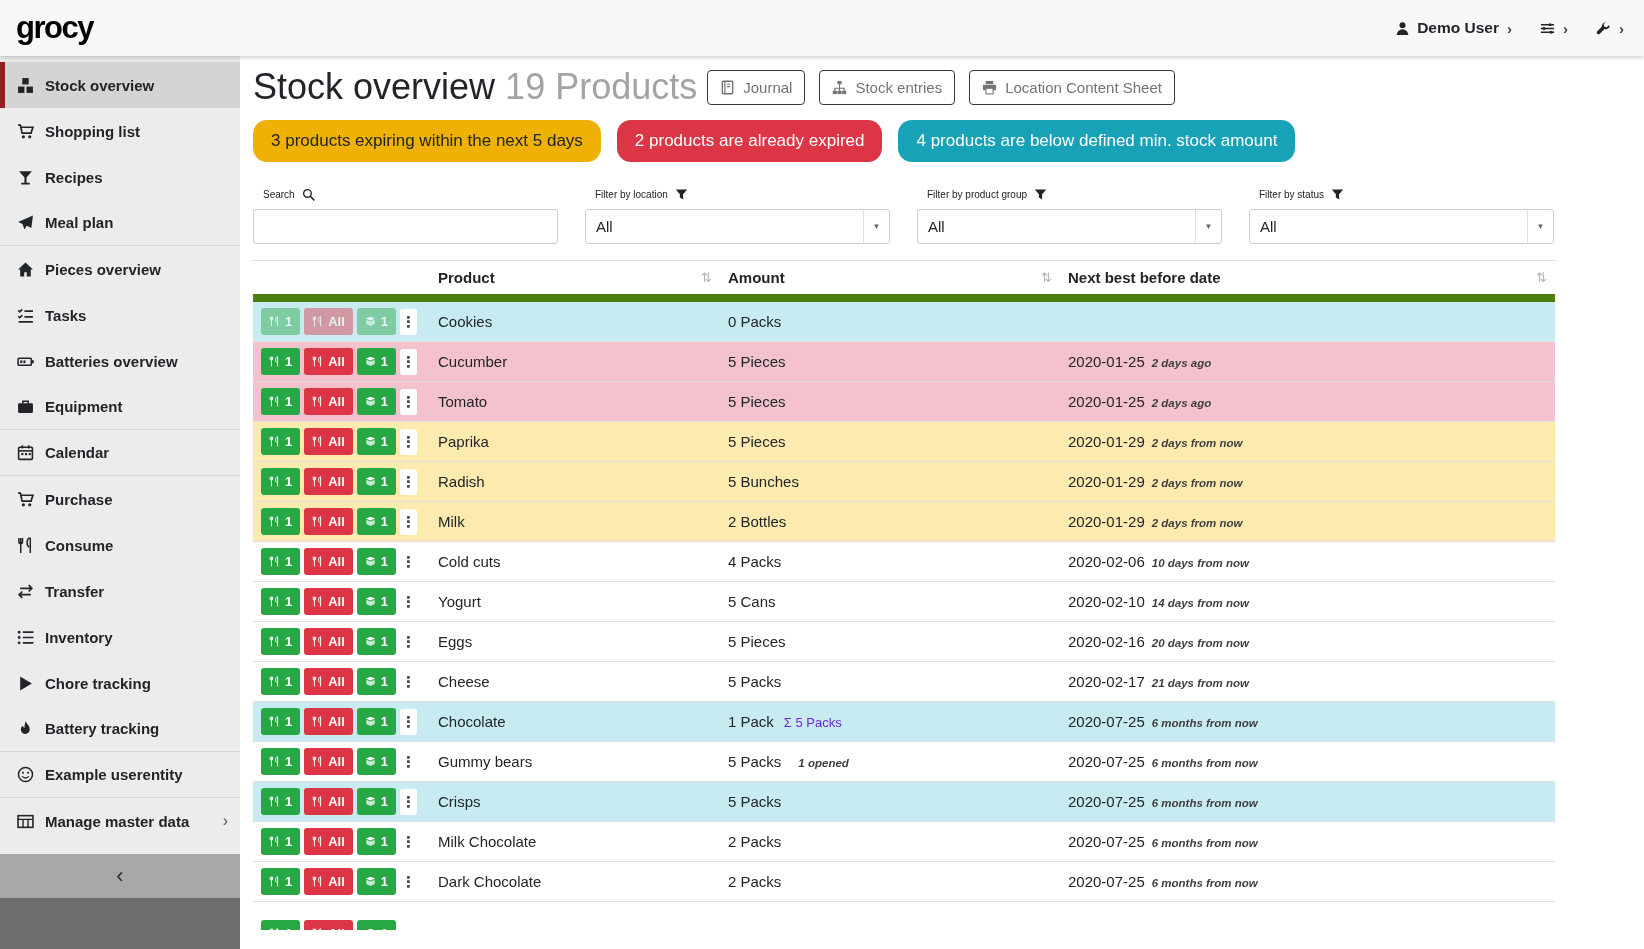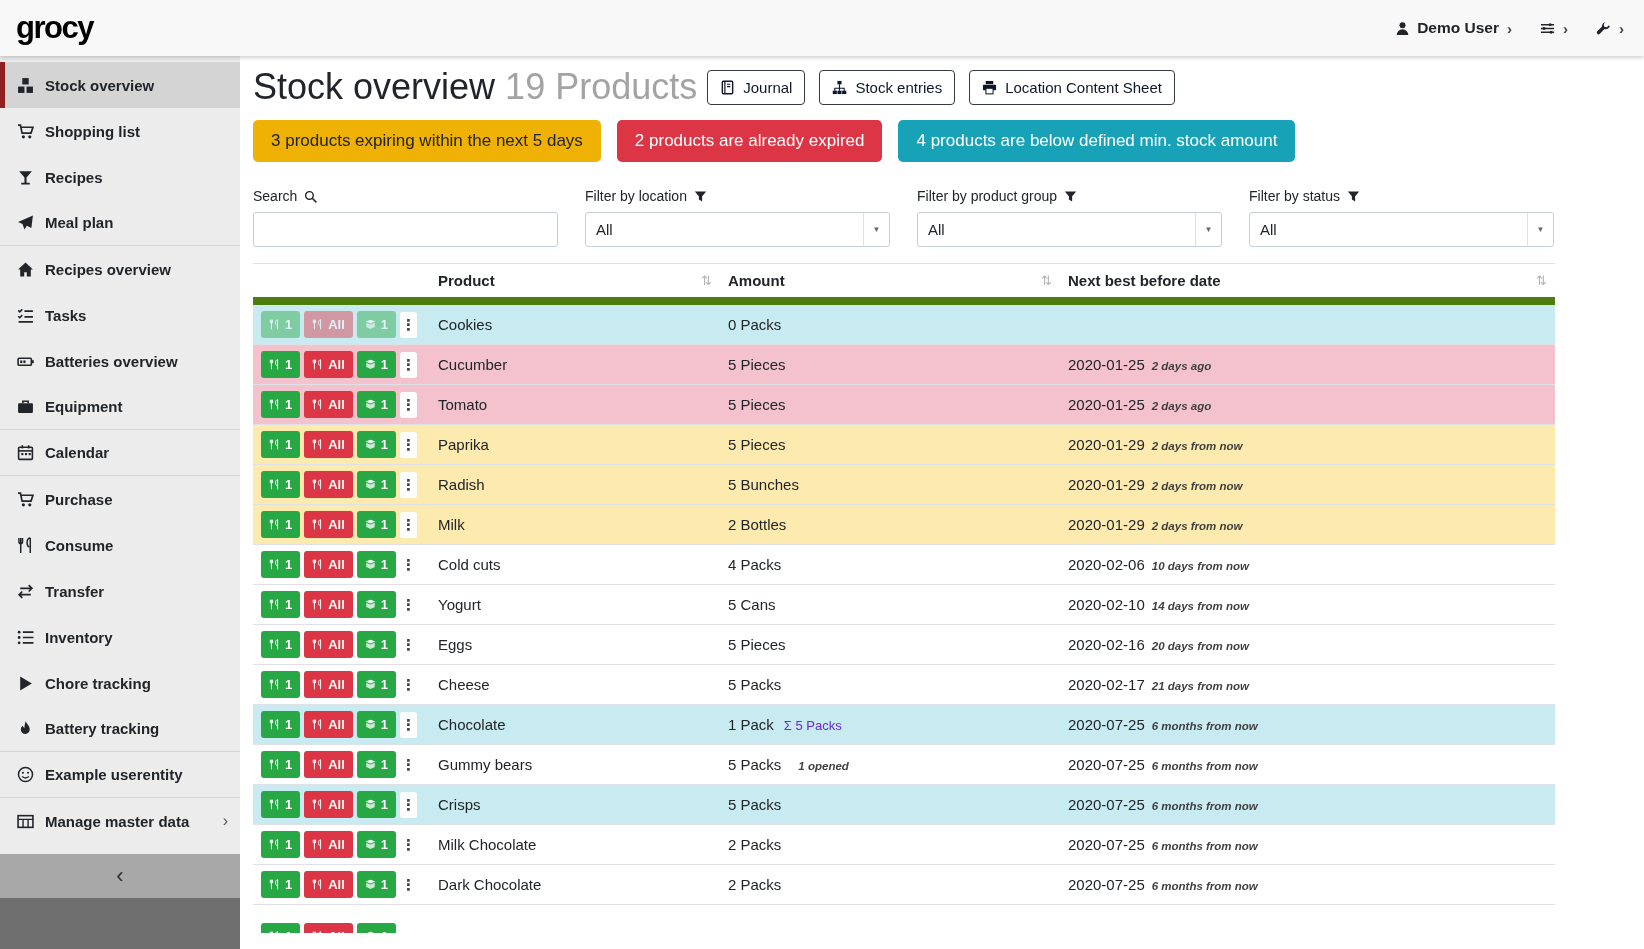--- a/index.html
+++ b/index.html
@@ -47,37 +47,37 @@
   .sidebar-footer { height: 51px; background: #6e6e6e; }
 
   
   .main { margin: 56px 0 0 240px; padding: 10px 14px 0 13px; }
 
   .title-row { display: flex; align-items: center; }
   h1 { margin: 0; font-size: 36px; font-weight: 500; color: #212529; white-space: nowrap; }
   h1 .sub { color: #a3a3a3; font-weight: 300; }
   .title-buttons { display: flex; gap: 14px; margin-left: 10px; }
   .btn-outline {
-    display: inline-flex; align-items: center; gap: 8px; background: #fff; color: #0f172a;
+    display: inline-flex; align-items: center; gap: 8px; background: #fff; color: #737373;
     border: 1px solid #343a40; border-radius: 4px; font-size: 15px; padding: 8px 12px; cursor: pointer;
     font-family: inherit;
   }
   .btn-outline .icon svg { width: 15px; height: 15px; }
 
   .banners { display: flex; gap: 16px; margin-top: 12px; }
   .banner {
-    border-radius: 5px; padding: 11px 18px; font-size: 17px; color: #fff; cursor: pointer; white-space: nowrap;
+    border-radius: 14px; padding: 11px 18px; font-size: 17px; color: #fff; cursor: pointer; white-space: nowrap;
   }
   .banner.warning { background: var(--warning-banner, #efb104); color: #212529; }
   .banner.danger  { background: var(--danger, #dc3545); }
   .banner.info    { background: var(--info-banner, #17a2b8); }
 
   .filters { display: flex; gap: 27px; margin-top: 26px; }
   .filter { width: 305px; }
-  .filter-label { display: flex; align-items: center; gap: 7px; font-size: 14px; color: #212529; margin-bottom: 8px; }
+  .filter-label { display: flex; align-items: center; gap: 7px; font-size: 10px; color: #212529; margin-bottom: 8px; margin-left: 10px; }
   .filter-label .icon svg { width: 13px; height: 13px; }
   .filter-input {
     width: 100%; height: 35px; border: 1px solid #c9cfd6; border-radius: 3px; background: #fff;
     font-size: 15px; padding: 0 10px; outline: none; font-family: inherit; color: #212529;
   }
   .select {
     height: 35px; border: 1px solid #c9cfd6; border-radius: 3px; background: #fff;
     display: flex; align-items: center; justify-content: space-between; padding-left: 10px;
     font-size: 15px; cursor: pointer;
   }
@@ -198,21 +198,21 @@
           </svg>
         </span>
         <span class="label">Meal plan</span>
       </div>
       <div class="sidebar-item">
         <span class="icon ">
           <svg viewBox="0 0 16 16">
             <path d="M8 1.5L1 8h2v6.5h3.8v-4h2.4v4H13V8h2z" fill="currentColor"></path>
           </svg>
         </span>
-        <span class="label">Recipes overview</span>
+        <span class="label">Pieces overview</span>
       </div>
       <div class="sidebar-item">
         <span class="icon ">
           <svg viewBox="0 0 16 16">
             <path d="M1.2 3.2l1.4 1.4L5 2.2M1.2 8.7l1.4 1.4L5 7.7" fill="none" stroke="currentColor" stroke-width="1.5"></path>
             <path d="M7 3.8h8M7 9.3h8M1.5 14H15" stroke="currentColor" stroke-width="1.6"></path>
           </svg>
         </span>
         <span class="label">Tasks</span>
       </div>

